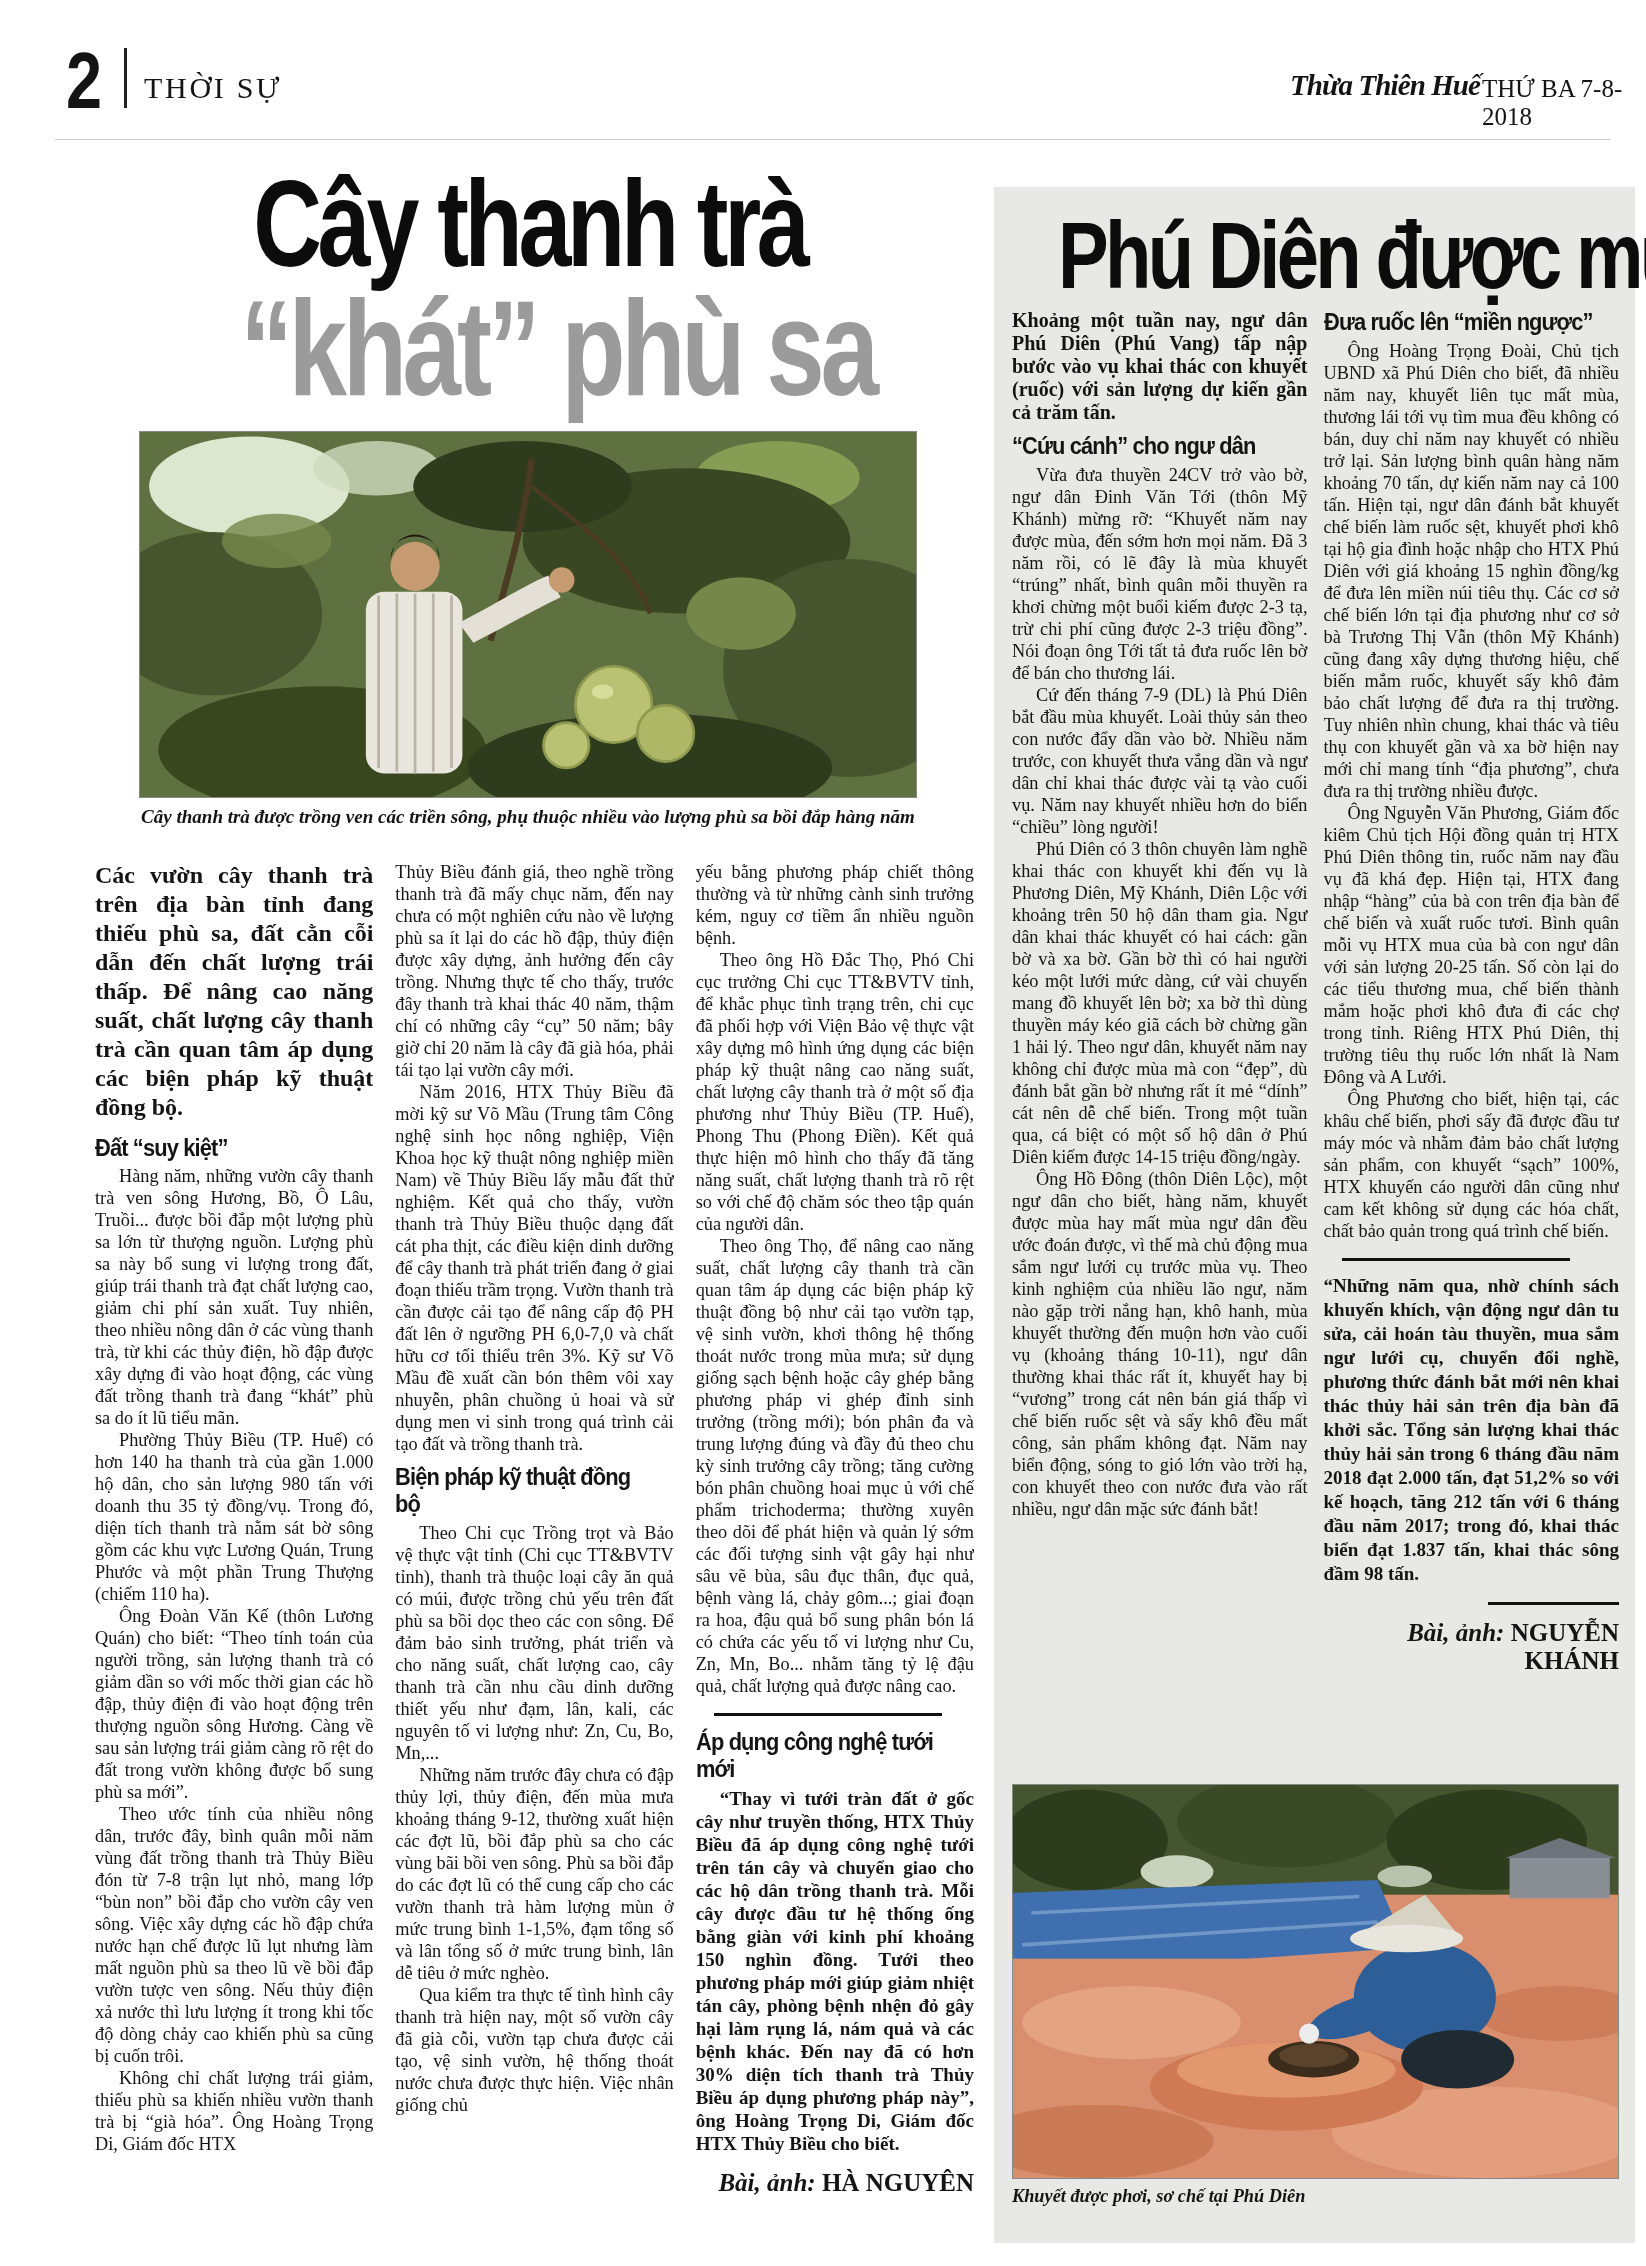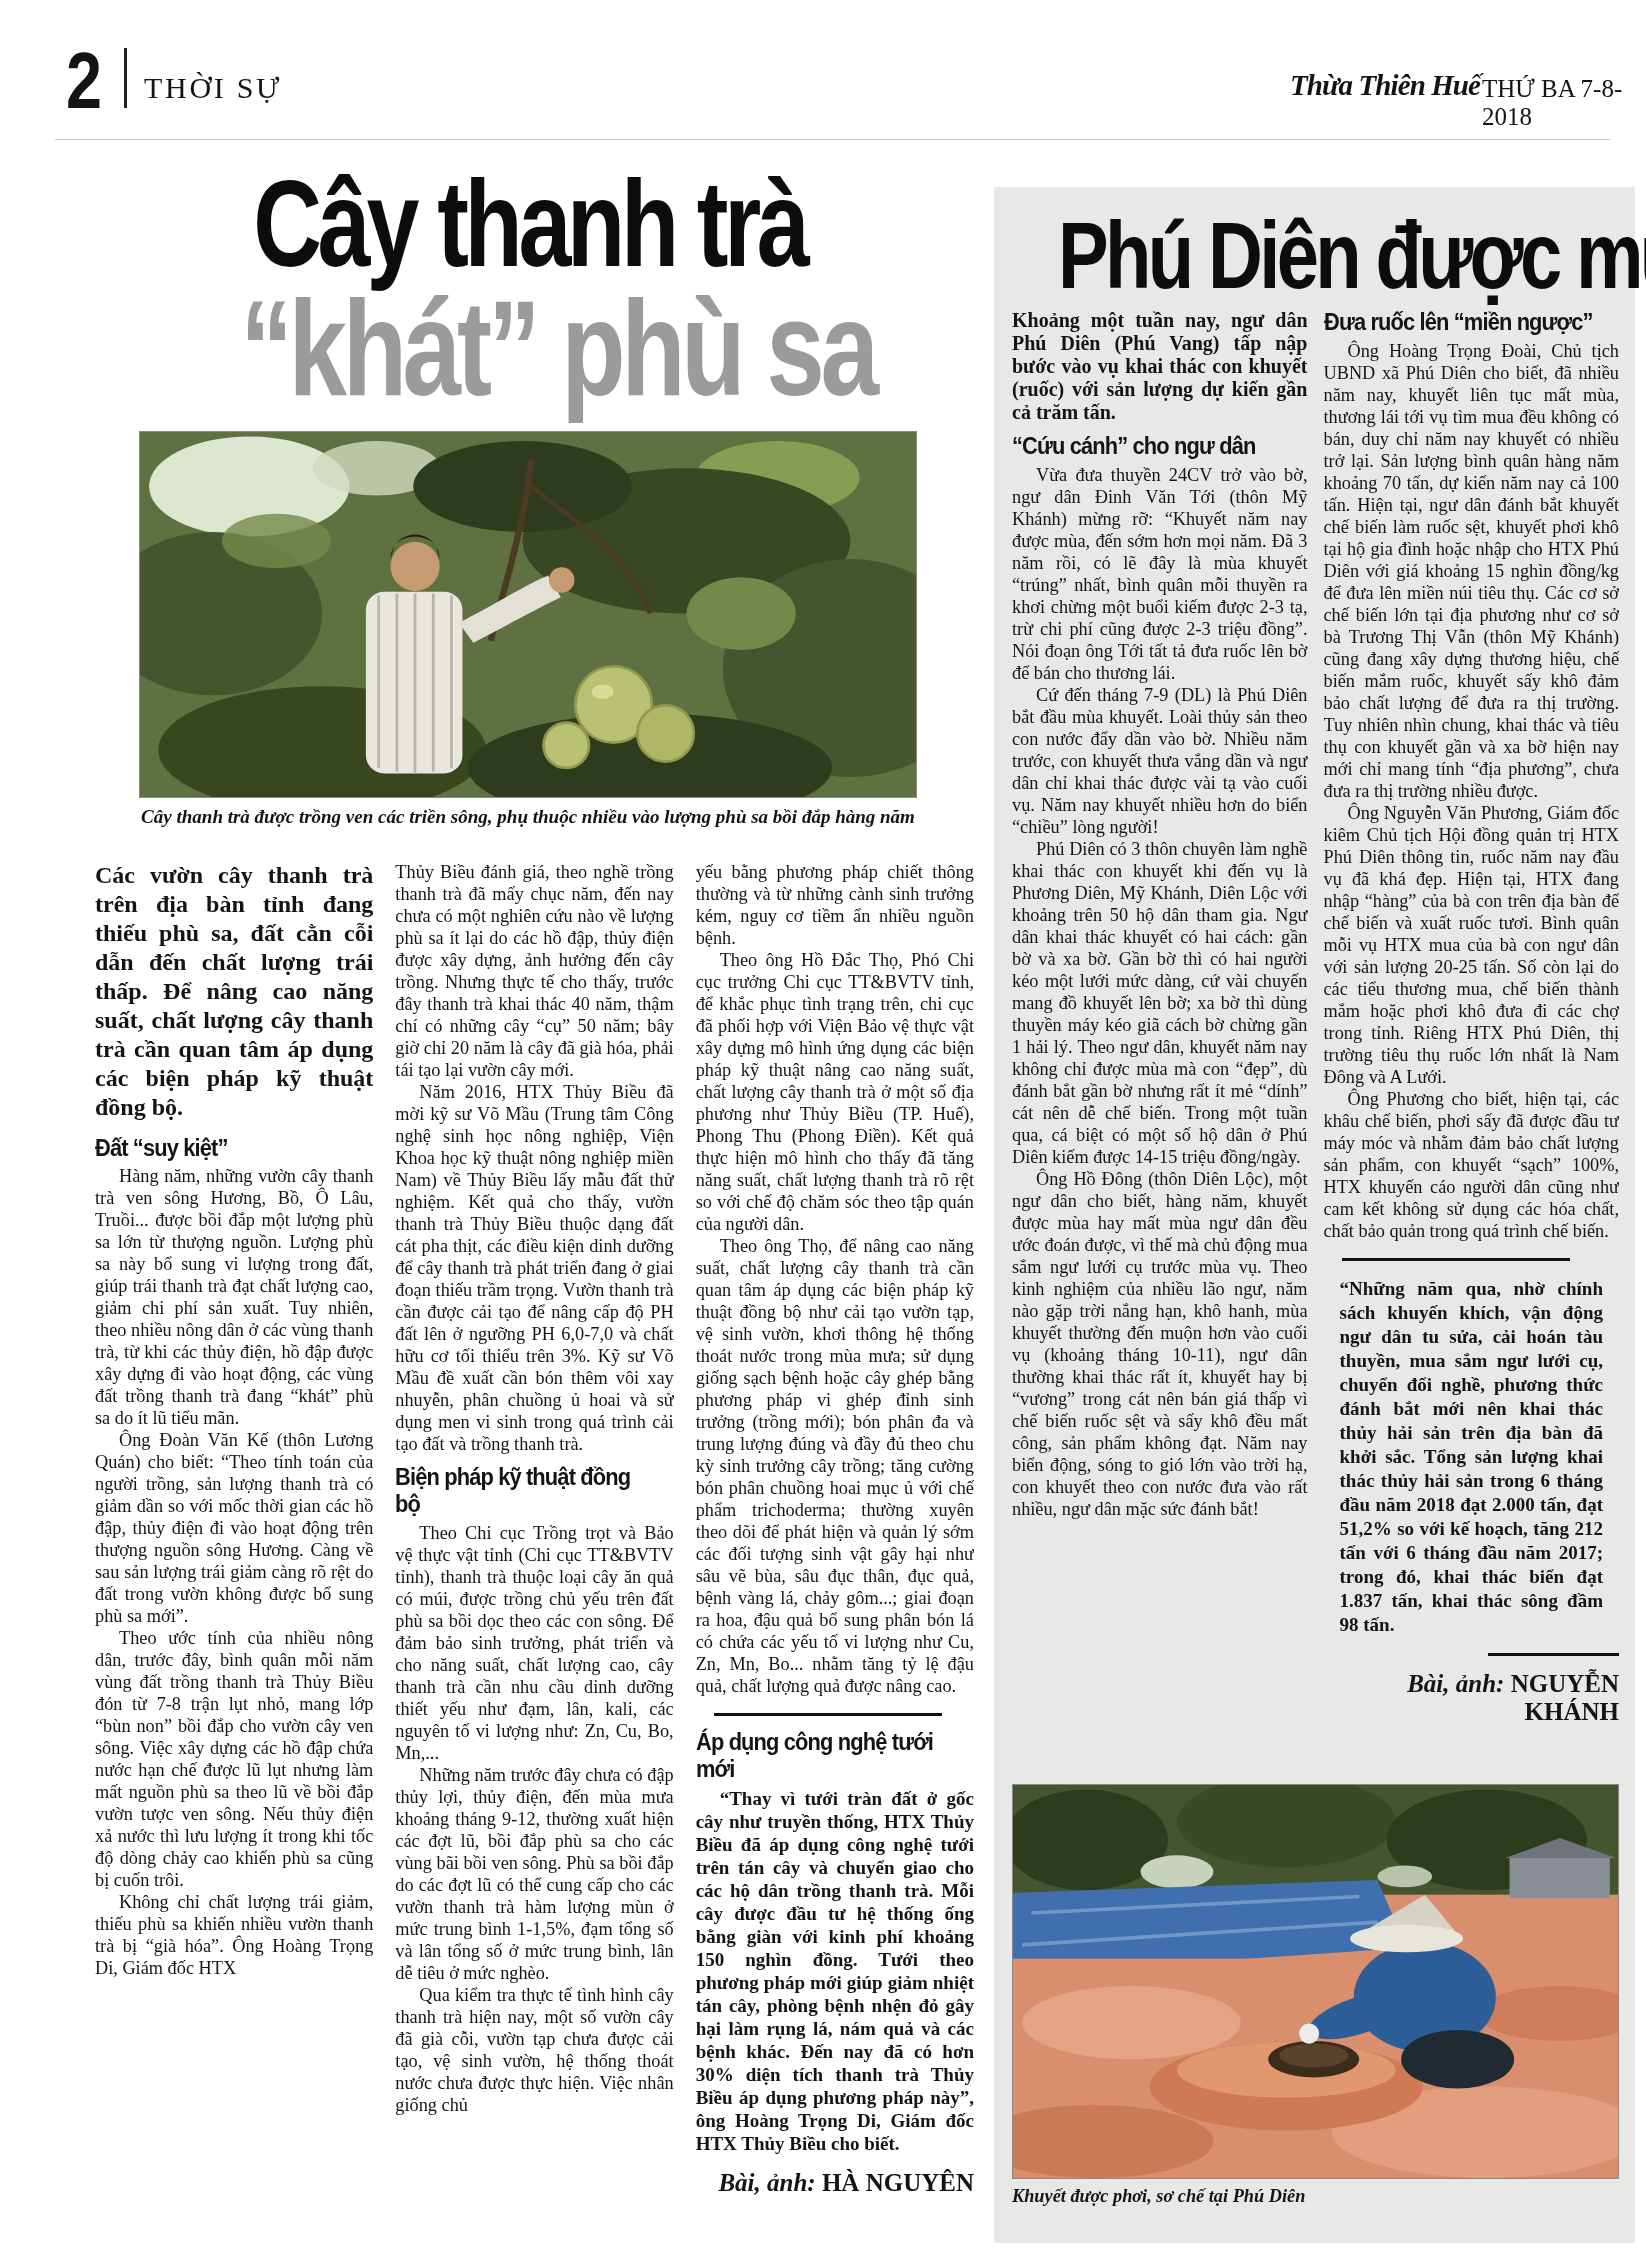--- a/index.html
+++ b/index.html
@@ -52,21 +52,21 @@
   .rbox{position:absolute;left:994px;top:187px;width:641px;height:2056px;background:#e8e8e7;}
   .hlR{position:absolute;left:994px;top:208px;width:641px;text-align:center;
        font-family:"Liberation Sans",sans-serif;font-weight:bold;font-size:95px;
        line-height:1;white-space:nowrap;letter-spacing:-4.6px;transform:scaleX(.80);
        transform-origin:center top;color:#0c0c0c;}
   .colsR{position:absolute;left:1012px;top:309px;width:607px;height:1469px;
          display:flex;gap:16px;overflow:hidden;}
   .colsR .col{flex:1 1 0;overflow:hidden;}
   p.lead{margin:0 0 9.1px 0;font-size:20px;line-height:23px;font-weight:bold;
          text-align:justify;text-indent:0;}
-  p.quote{margin:16px;font-size:19px;line-height:24px;font-weight:bold;text-align:justify;text-indent:0;}
+  p.quote{margin:0;font-size:19px;line-height:24px;font-weight:bold;text-align:justify;text-indent:0;}
   .photoR{position:absolute;left:1012px;top:1784px;width:607px;height:395px;
           border:0.9px solid #888;box-sizing:border-box;}
   .capR{position:absolute;left:1012px;top:2186px;width:607px;text-align:left;
         font-style:italic;font-weight:bold;font-size:18.3px;}
 </style>
 </head>
 <body>
 
 <div class="page">
 
@@ -108,20 +108,21 @@
       <ellipse cx="508" cy="286" rx="12" ry="8" fill="#d6dc9a"></ellipse>
     </svg>
   </div>
   <div class="capL">Cây thanh trà được trồng ven các triền sông, phụ thuộc nhiều vào lượng phù sa bồi đắp hàng năm</div>
 
   <div class="colsL">
     <div class="col">
       <p class="intro">Các vườn cây thanh trà trên địa bàn tỉnh đang thiếu phù sa, đất cằn cỗi dẫn đến chất lượng trái thấp. Để nâng cao năng suất, chất lượng cây thanh trà cần quan tâm áp dụng các biện pháp kỹ thuật đồng bộ.</p>
       <div class="subhead">Đất “suy kiệt”</div>
       <p class="body">Hàng năm, những vườn cây thanh trà ven sông Hương, Bồ, Ô Lâu, Truồi... được bồi đắp một lượng phù sa lớn từ thượng nguồn. Lượng phù sa này bổ sung vi lượng trong đất, giúp trái thanh trà đạt chất lượng cao, giảm chi phí sản xuất. Tuy nhiên, theo nhiều nông dân ở các vùng thanh trà, từ khi các thủy điện, hồ đập được xây dựng đi vào hoạt động, các vùng đất trồng thanh trà đang “khát” phù sa do ít lũ tiểu mãn.</p>
+      <p class="body">Phường Thủy Biều (TP. Huế) có hơn 140 ha thanh trà của gần 1.000 hộ dân, cho sản lượng 980 tấn với doanh thu 35 tỷ đồng/vụ. Trong đó, diện tích thanh trà nằm sát bờ sông gồm các khu vực Lương Quán, Trung Phước và một phần Trung Thượng (chiếm 110 ha).</p>
       <p class="body">Ông Đoàn Văn Kế (thôn Lương Quán) cho biết: “Theo tính toán của người trồng, sản lượng thanh trà có giảm dần so với mốc thời gian các hồ đập, thủy điện đi vào hoạt động trên thượng nguồn sông Hương. Càng về sau sản lượng trái giảm càng rõ rệt do đất trong vườn không được bổ sung phù sa mới”.</p>
       <p class="body">Theo ước tính của nhiều nông dân, trước đây, bình quân mỗi năm vùng đất trồng thanh trà Thủy Biều đón từ 7-8 trận lụt nhỏ, mang lớp “bùn non” bồi đắp cho vườn cây ven sông. Việc xây dựng các hồ đập chứa nước hạn chế được lũ lụt nhưng làm mất nguồn phù sa theo lũ về bồi đắp vườn tược ven sông. Nếu thủy điện xả nước thì lưu lượng ít trong khi tốc độ dòng chảy cao khiến phù sa cũng bị cuốn trôi.</p>
       <p class="body">Không chỉ chất lượng trái giảm, thiếu phù sa khiến nhiều vườn thanh trà bị “già hóa”. Ông Hoàng Trọng Di, Giám đốc HTX</p>
     </div>
     <div class="col">
       <p class="body" style="text-indent:0">Thủy Biều đánh giá, theo nghề trồng thanh trà đã mấy chục năm, đến nay chưa có một nghiên cứu nào về lượng phù sa ít lại do các hồ đập, thủy điện được xây dựng, ảnh hưởng đến cây trồng. Nhưng thực tế cho thấy, trước đây thanh trà khai thác 40 năm, thậm chí có những cây “cụ” 50 năm; bây giờ chỉ 20 năm là cây đã già hóa, phải tái tạo lại vườn cây mới.</p>
       <p class="body">Năm 2016, HTX Thủy Biều đã mời kỹ sư Võ Mầu (Trung tâm Công nghệ sinh học nông nghiệp, Viện Khoa học kỹ thuật nông nghiệp miền Nam) về Thủy Biều lấy mẫu đất thử nghiệm. Kết quả cho thấy, vườn thanh trà Thủy Biều thuộc dạng đất cát pha thịt, các điều kiện dinh dưỡng để cây thanh trà phát triển đang ở giai đoạn thiếu trầm trọng. Vườn thanh trà cần được cải tạo để nâng cấp độ PH đất lên ở ngưỡng PH 6,0-7,0 và chất hữu cơ tối thiểu trên 3%. Kỹ sư Võ Mầu đề xuất cần bón thêm vôi xay nhuyễn, phân chuồng ủ hoai và sử dụng men vi sinh trong quá trình cải tạo đất và trồng thanh trà.</p>
       <div class="subhead">Biện pháp kỹ thuật đồng bộ</div>
       <p class="body">Theo Chi cục Trồng trọt và Bảo vệ thực vật tỉnh (Chi cục TT&amp;BVTV tỉnh), thanh trà thuộc loại cây ăn quả có múi, được trồng chủ yếu trên đất phù sa bồi dọc theo các con sông. Để đảm bảo sinh trưởng, phát triển và cho năng suất, chất lượng cao, cây thanh trà cần nhu cầu dinh dưỡng thiết yếu như đạm, lân, kali, các nguyên tố vi lượng như: Zn, Cu, Bo, Mn,...</p>
       <p class="body">Những năm trước đây chưa có đập thủy lợi, thủy điện, đến mùa mưa khoảng tháng 9-12, thường xuất hiện các đợt lũ, bồi đắp phù sa cho các vùng bãi bồi ven sông. Phù sa bồi đắp do các đợt lũ có thể cung cấp cho các vườn thanh trà hàm lượng mùn ở mức trung bình 1-1,5%, đạm tổng số và lân tổng số ở mức trung bình, lân dễ tiêu ở mức nghèo.</p>

